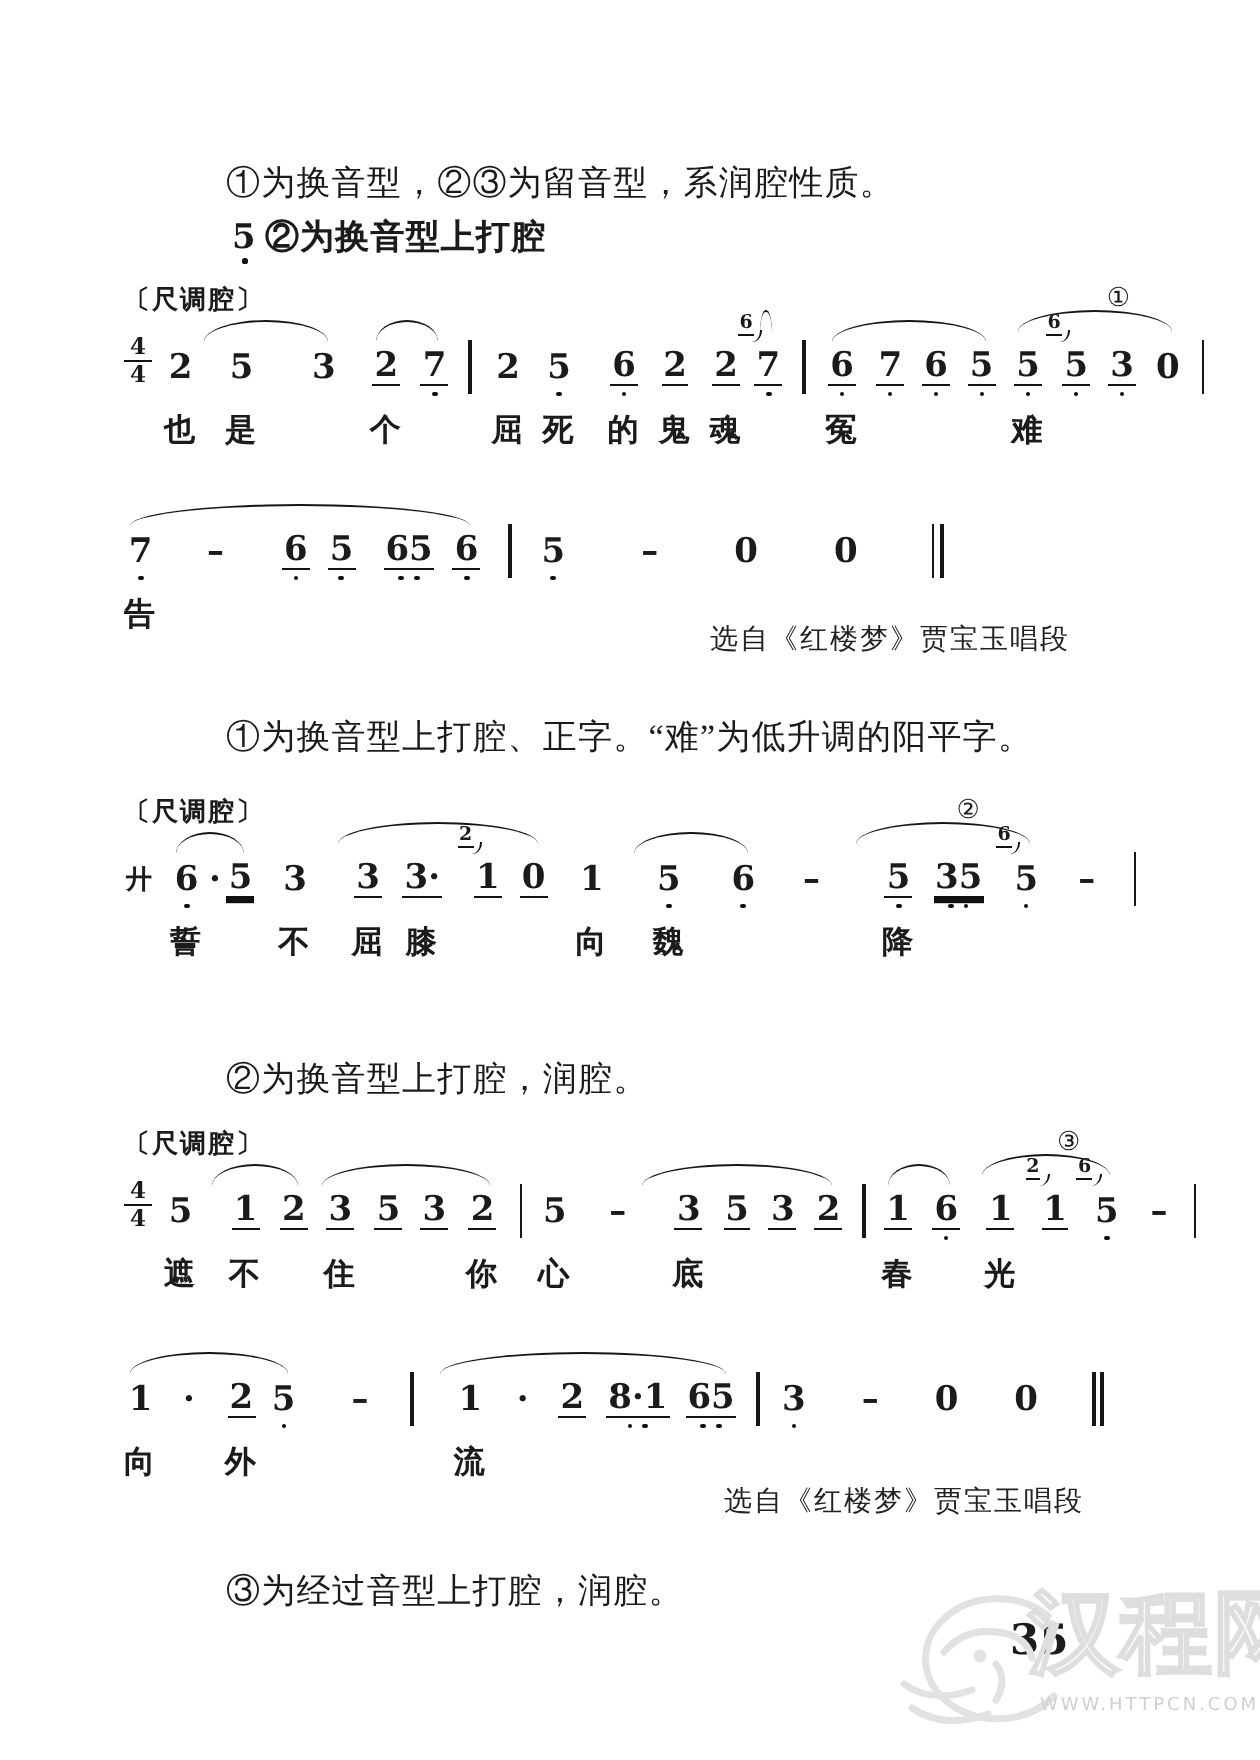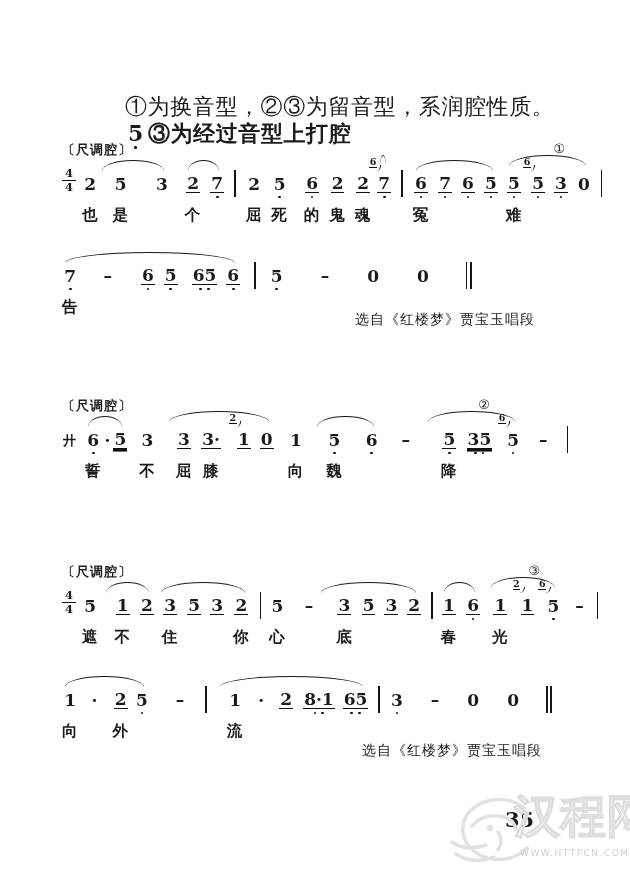--- a/index.html
+++ b/index.html
@@ -1,19 +1,19 @@
 <!DOCTYPE html>
 <html><head>
 <meta charset="utf-8">
 <style>
   html,body{margin:0;padding:0;background:#f0f0f0;}
   .page{position:relative;width:630px;height:880px;background:#ffffff;margin:0 auto;overflow:hidden;
         font-family:"Liberation Serif","DejaVu Serif",serif;color:#1b1b1b;}
   
-  .txt{position:absolute;margin:12px;font-size:22px;letter-spacing:0.6px;font-weight:500;white-space:nowrap;}
+  .txt{position:absolute;margin:0;font-size:17px;letter-spacing:0.6px;font-weight:500;white-space:nowrap;}
   .t1{left:113px;top:80px;}
   .t2{left:116px;top:107px;font-weight:700;}
   .t3{left:113px;top:357px;}
   .t4{left:113px;top:528px;}
   .t5{left:113px;top:784px;}
   .lowdot{position:relative;font-weight:700;margin-right:4px;font-family:"DejaVu Serif",serif;}
   .lowdot::after{content:"";position:absolute;left:40%;bottom:-3px;width:2.6px;height:2.6px;background:#111;border-radius:50%;}
   
   .system{position:absolute;left:62px;right:18px;}
   .sys1{top:141px;} .sys2{top:397px;} .sys3{top:563px;}
@@ -55,21 +55,21 @@
       color:rgba(0,0,0,0.02);-webkit-text-stroke:1.2px #dedede;letter-spacing:0px;}
   .wmurl{position:absolute;left:82px;top:60px;font-family:"DejaVu Sans",sans-serif;font-size:9px;letter-spacing:1.5px;color:#cfcfcf;white-space:nowrap;}
 </style>
 </head>
 <body>
 
 <div class="page">
 
   <p class="txt t1">①为换音型，②③为留音型，系润腔性质。</p>
 
-  <p class="txt t2"><span class="lowdot">5</span><span>③为经过音型上打腔</span></p>
+  <p class="txt t2"><span class="lowdot">5</span><span>②为换音型上打腔</span></p>
 
   <div class="system sys1">
     <div class="syslabel">〔尺调腔〕</div>
     <div class="rows">
         <div class="mrow">
           <div class="cell">
             <div class="nwrap">
               <div class="ts">
                 <div class="tsu">4</div>
                 <div class="tsd">4</div>
@@ -347,20 +347,21 @@
           </div>
           <div class="barwrap" style="margin-left: 36px;">
             <div class="bar"></div>
             <div class="bar"></div>
           </div>
         </div>
       </div>
   </div>
   <div class="credit c1">选自《红楼梦》贾宝玉唱段</div>
 
+  <p class="txt t3">①为换音型上打腔、正字。“难”为低升调的阳平字。</p>
 
   <div class="system sys2">
     <div class="syslabel">〔尺调腔〕</div>
     <div class="rows">
         <div class="mrow">
           <div class="cell">
             <div class="nwrap">
               <span class="digit sign">廾</span>
             </div>
             <div class="ndots"></div>
@@ -502,20 +503,21 @@
             <div class="ndots"></div>
             <div class="lyr"></div>
           </div>
           <div class="barwrap" style="margin-left: 18px;">
             <div class="bar"></div>
           </div>
         </div>
       </div>
   </div>
 
+  <p class="txt t4">②为换音型上打腔，润腔。</p>
 
   <div class="system sys3">
     <div class="syslabel">〔尺调腔〕</div>
     <div class="rows">
         <div class="mrow">
           <div class="cell">
             <div class="nwrap">
               <div class="ts">
                 <div class="tsu">4</div>
                 <div class="tsd">4</div>
@@ -805,20 +807,21 @@
           </div>
           <div class="barwrap" style="margin-left: 26px;">
             <div class="bar"></div>
             <div class="bar"></div>
           </div>
         </div>
       </div>
   </div>
   <div class="credit c3">选自《红楼梦》贾宝玉唱段</div>
 
+  <p class="txt t5">③为经过音型上打腔，润腔。</p>
 
   <div class="pageno">35</div>
 
   <div class="wm">
     <svg class="wmlogo" width="110" height="84" viewBox="0 0 110 84">
       <g fill="none" stroke="#e2e2e2" stroke-width="3.5" stroke-linecap="round">
         <path d="M86 18 A36 30 0 1 0 89 58"></path>
         <path d="M34 36 q12 -14 32 -9 q10 3 12 12"></path>
         <path d="M14 52 q14 10 34 3"></path>
         <path d="M18 64 q16 11 38 3"></path>

